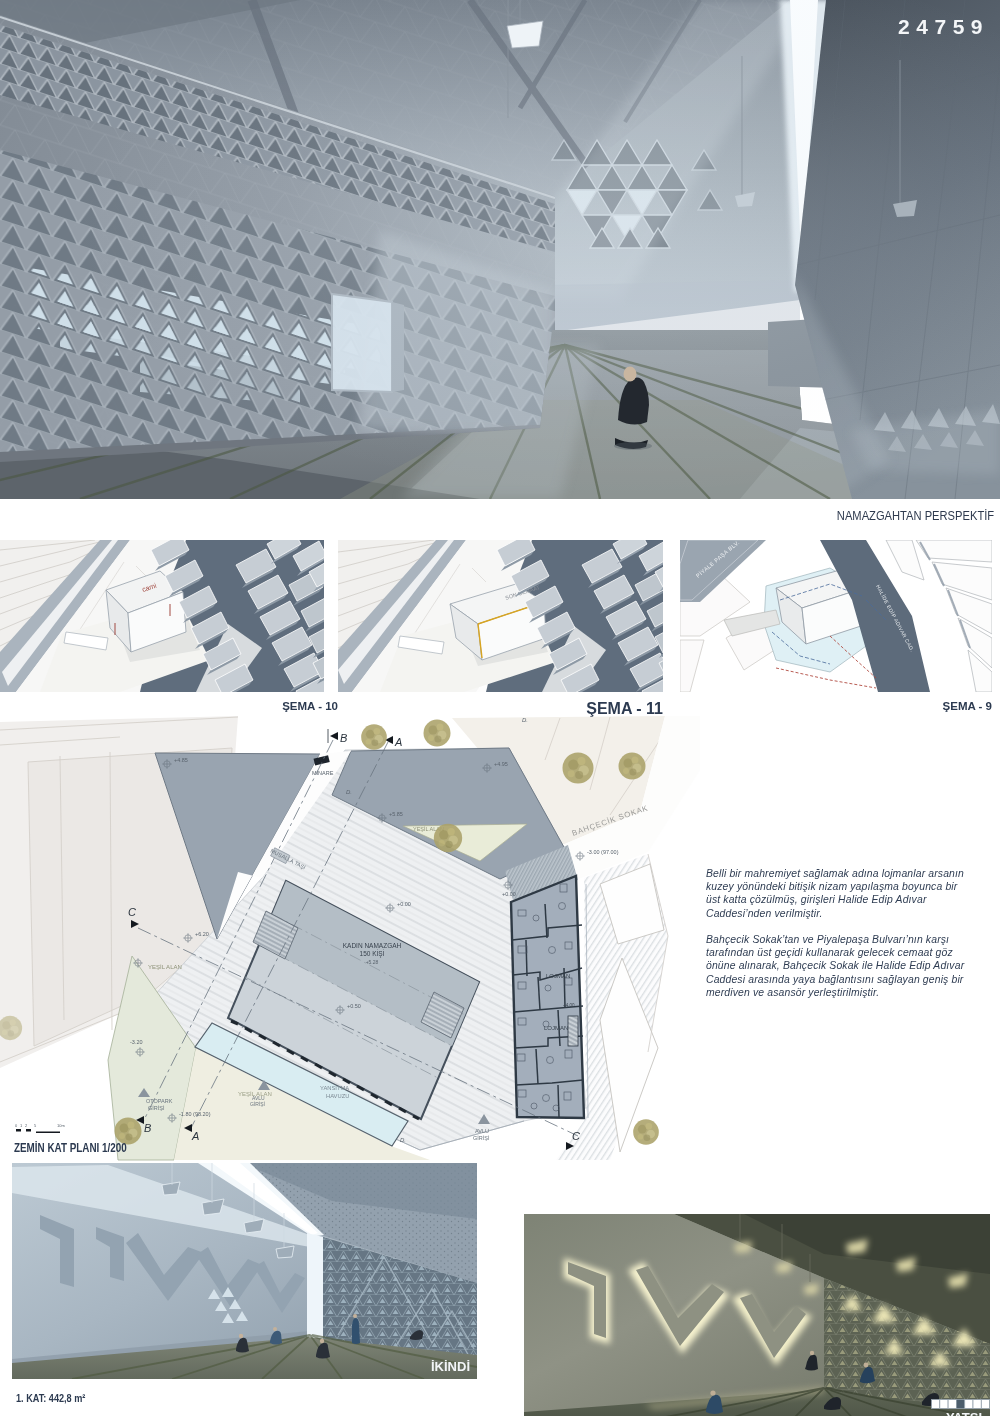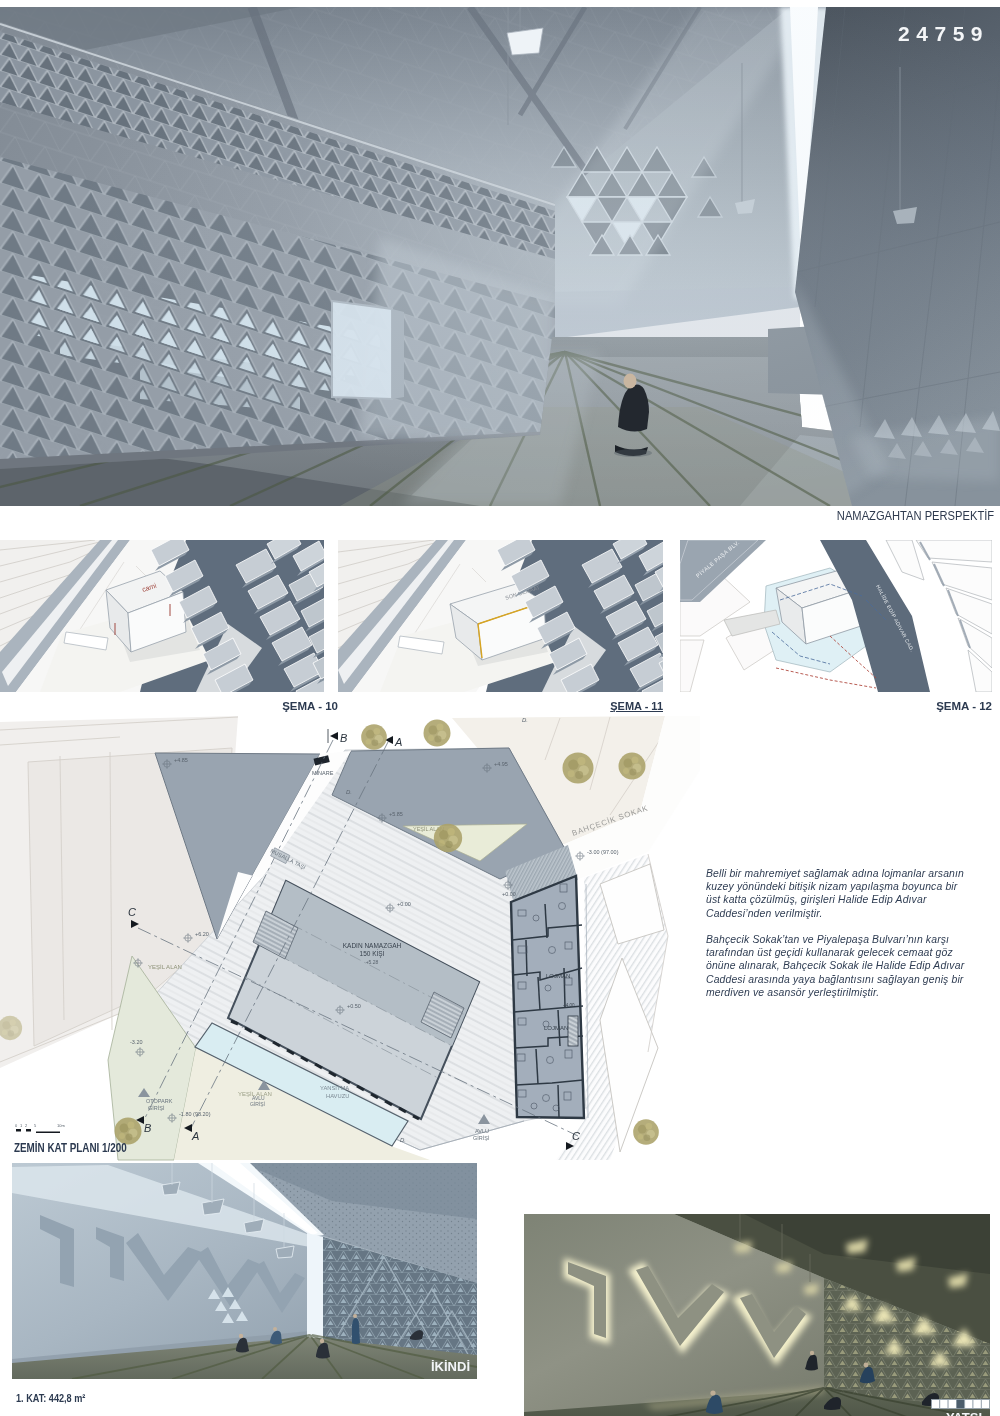--- a/index.html
+++ b/index.html
@@ -3,21 +3,21 @@
 <meta charset="utf-8">
 <style>
   html,body{margin:0;padding:0;background:#fff;}
   body{width:1000px;height:1416px;position:relative;font-family:"Liberation Sans",sans-serif;overflow:hidden;}
   .abs{position:absolute;}
   .cap{color:#2c3a50;font-weight:bold;}
 </style>
 </head>
 <body>
 
-<div class="abs" style="left:0;top:0;width:1000px;height:499px;margin-top:7px;">
+<div class="abs" style="left:0;top:0;width:1000px;height:499px;">
 <svg width="1000" height="499" viewBox="0 0 1000 499">
 <defs>
 <linearGradient id="gCeil" x1="0" y1="0" x2="0" y2="1">
 <stop offset="0" stop-color="#79838e"></stop>
           <stop offset="0.55" stop-color="#99a3ad"></stop>
           <stop offset="1" stop-color="#b2bcc5"></stop>
 </linearGradient>
 <linearGradient id="gLwall" x1="0" y1="0.1" x2="1" y2="0.5">
 <stop offset="0" stop-color="#828b95"></stop>
           <stop offset="0.55" stop-color="#929ba5"></stop>
@@ -417,21 +417,21 @@
 <polygon points="283,19 309,4 305,9 279,24" fill="#97a3af"></polygon>
         <polygon points="275,4 301,-11 309,4 283,19" fill="#cdd4da" stroke="#ffffff" stroke-width="0.8"></polygon>
 <polygon points="309,31 335,16 331,21 305,36" fill="#97a3af"></polygon>
         <polygon points="301,16 327,1 335,16 309,31" fill="#cdd4da" stroke="#ffffff" stroke-width="0.8"></polygon>
 <polygon points="325,47 351,32 347,37 321,52" fill="#97a3af"></polygon>
         <polygon points="317,32 343,17 351,32 325,47" fill="#cdd4da" stroke="#ffffff" stroke-width="0.8"></polygon>
 </g>
 </svg>
 </div>
 
-<div class="abs cap" style="left:338px;top:700px;width:325px;text-align:right;font-size:11px;text-decoration:underline;">ŞEMA - 11</div>
+<div class="abs cap" style="left:338px;top:700px;width:325px;text-align:right;font-size:16px;">ŞEMA - 11</div>
 
 <div class="abs" style="left:680px;top:540px;width:312px;height:152px;">
 <svg width="312" height="152" viewBox="0 0 312 152">
 <rect width="312" height="152" fill="#ffffff"></rect>
 
 <g stroke="#c9c6c2" stroke-width="0.7" fill="#fbfafa">
 <polygon points="0,60 40,34 70,62 20,96 0,96"></polygon>
 <polygon points="0,100 24,100 10,152 0,152"></polygon>
 <polygon points="46,98 86,74 110,100 64,130"></polygon>
 </g>
@@ -476,21 +476,21 @@
 </g>
 <g stroke="#8d99a6" stroke-width="2" fill="none" opacity="0.8">
 <path d="M250 20 L240 2"></path>
         <path d="M264 46 L254 24"></path>
         <path d="M278 76 L268 50"></path>
         <path d="M290 108 L280 80"></path>
 </g>
 </svg>
 </div>
 
-<div class="abs cap" style="left:680px;top:700px;width:312px;text-align:right;font-size:11.5px;">ŞEMA - 12</div>
+<div class="abs cap" style="left:680px;top:700px;width:312px;text-align:right;font-size:11.5px;">ŞEMA - 9</div>
 
 <div class="abs" style="left:0;top:715px;width:1000px;height:450px;">
 <svg width="1000" height="450" viewBox="0 715 1000 450">
 <defs>
 <pattern id="hPlat" width="12" height="12" patternUnits="userSpaceOnUse" patternTransform="rotate(27.5)">
 <rect width="12" height="12" fill="#eef0f2"></rect>
 <line x1="0" y1="2" x2="12" y2="2" stroke="#d6dadd" stroke-width="1.5"></line>
 <line x1="0" y1="8" x2="12" y2="8" stroke="#e2e5e7" stroke-width="1"></line>
 </pattern>
 <pattern id="hStreet" width="5" height="5" patternUnits="userSpaceOnUse" patternTransform="rotate(-57)">

